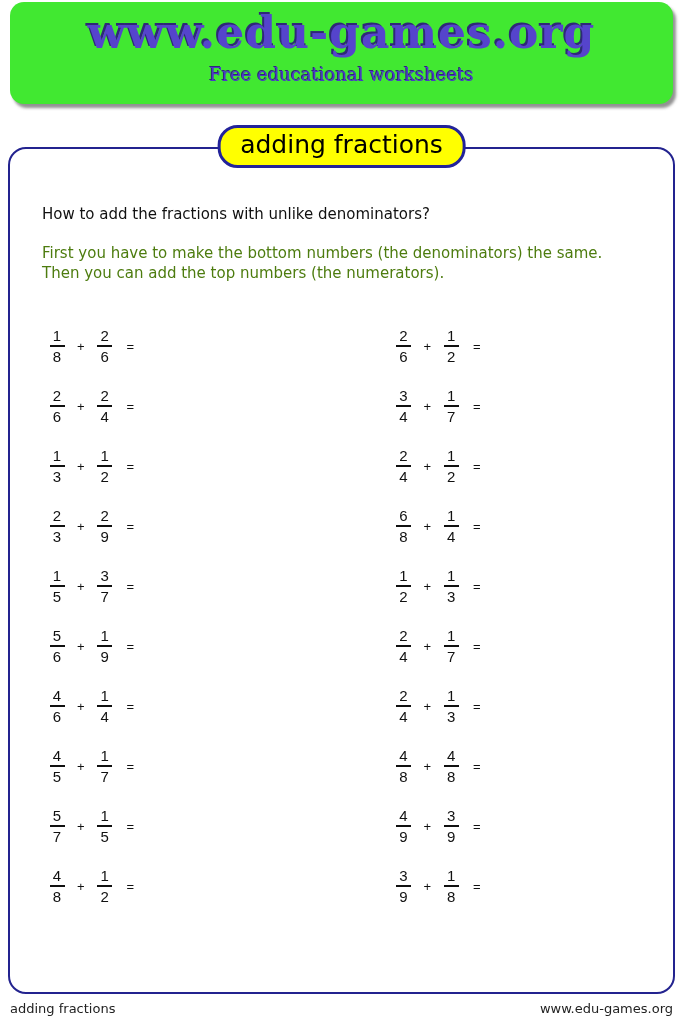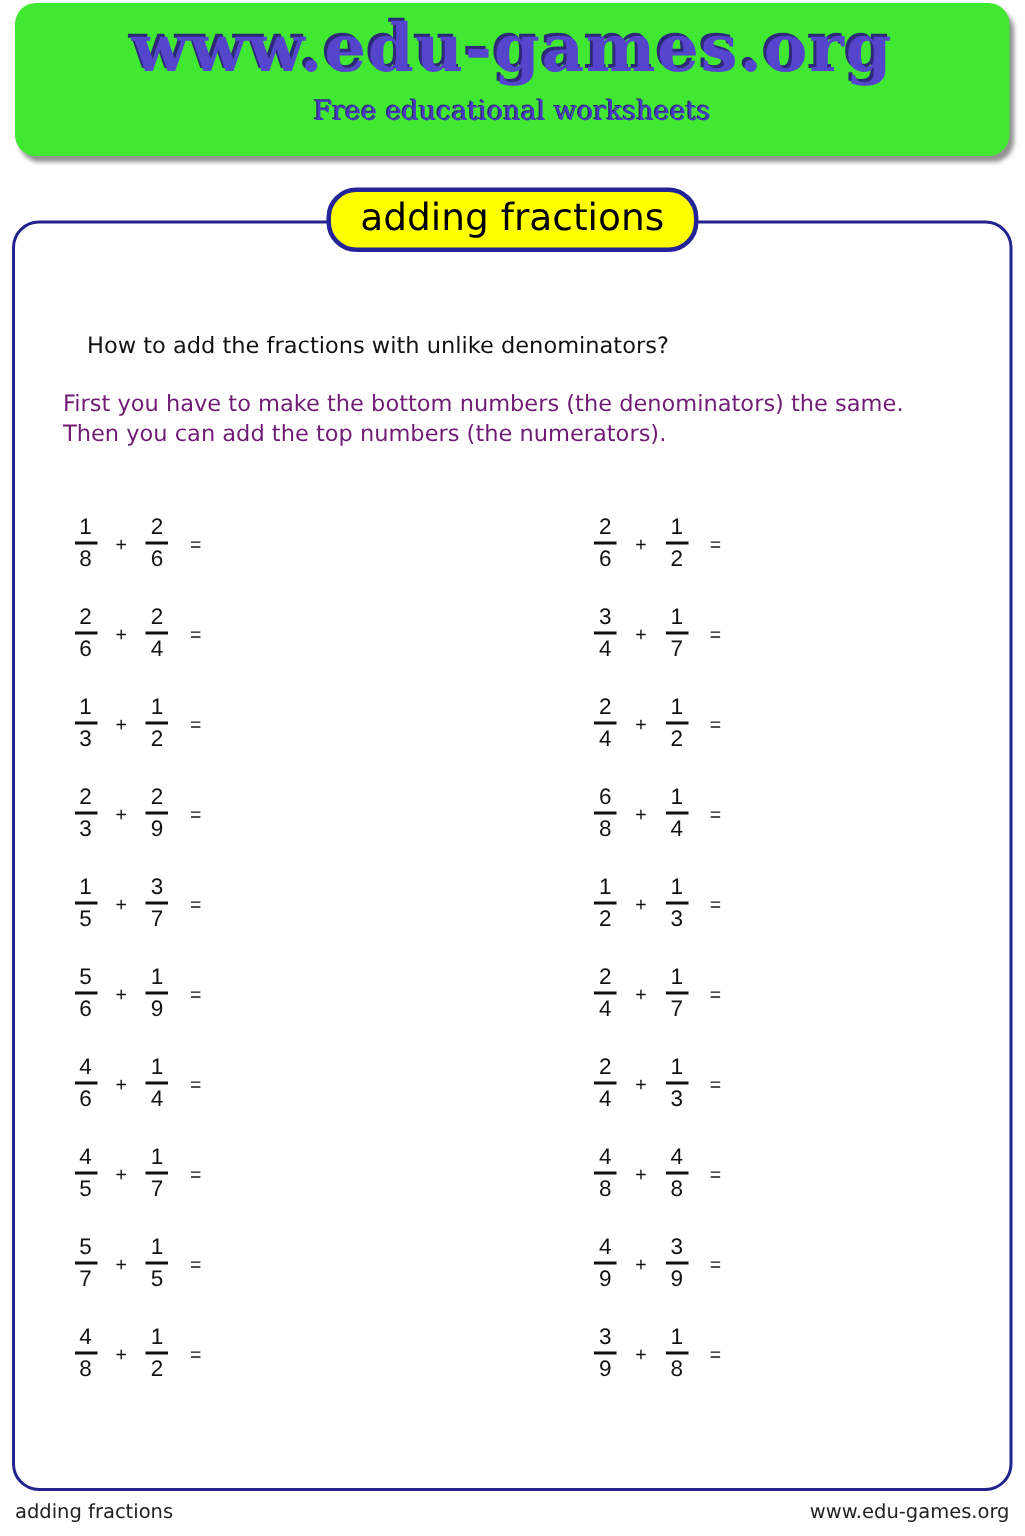--- a/index.html
+++ b/index.html
@@ -71,26 +71,26 @@
     border: 2px solid #23238f;
     border-radius: 18px;
     background: #ffffff;
     padding: 56px 30px 0 32px;
   }
 
   .intro-heading {
     font-size: 15px;
     line-height: 19px;
     color: #111111;
-    margin: 16px;
+    margin: 0;
   }
   .intro-text {
     font-size: 15px;
     line-height: 20px;
-    color: #701a75;
+    color: #4d7c0f;
     margin: 19px 0 16px 0;
     max-width: 600px;
   }
 
   
   .problems {
     display: flex;
     margin-top: 33px;
   }
   .col {

